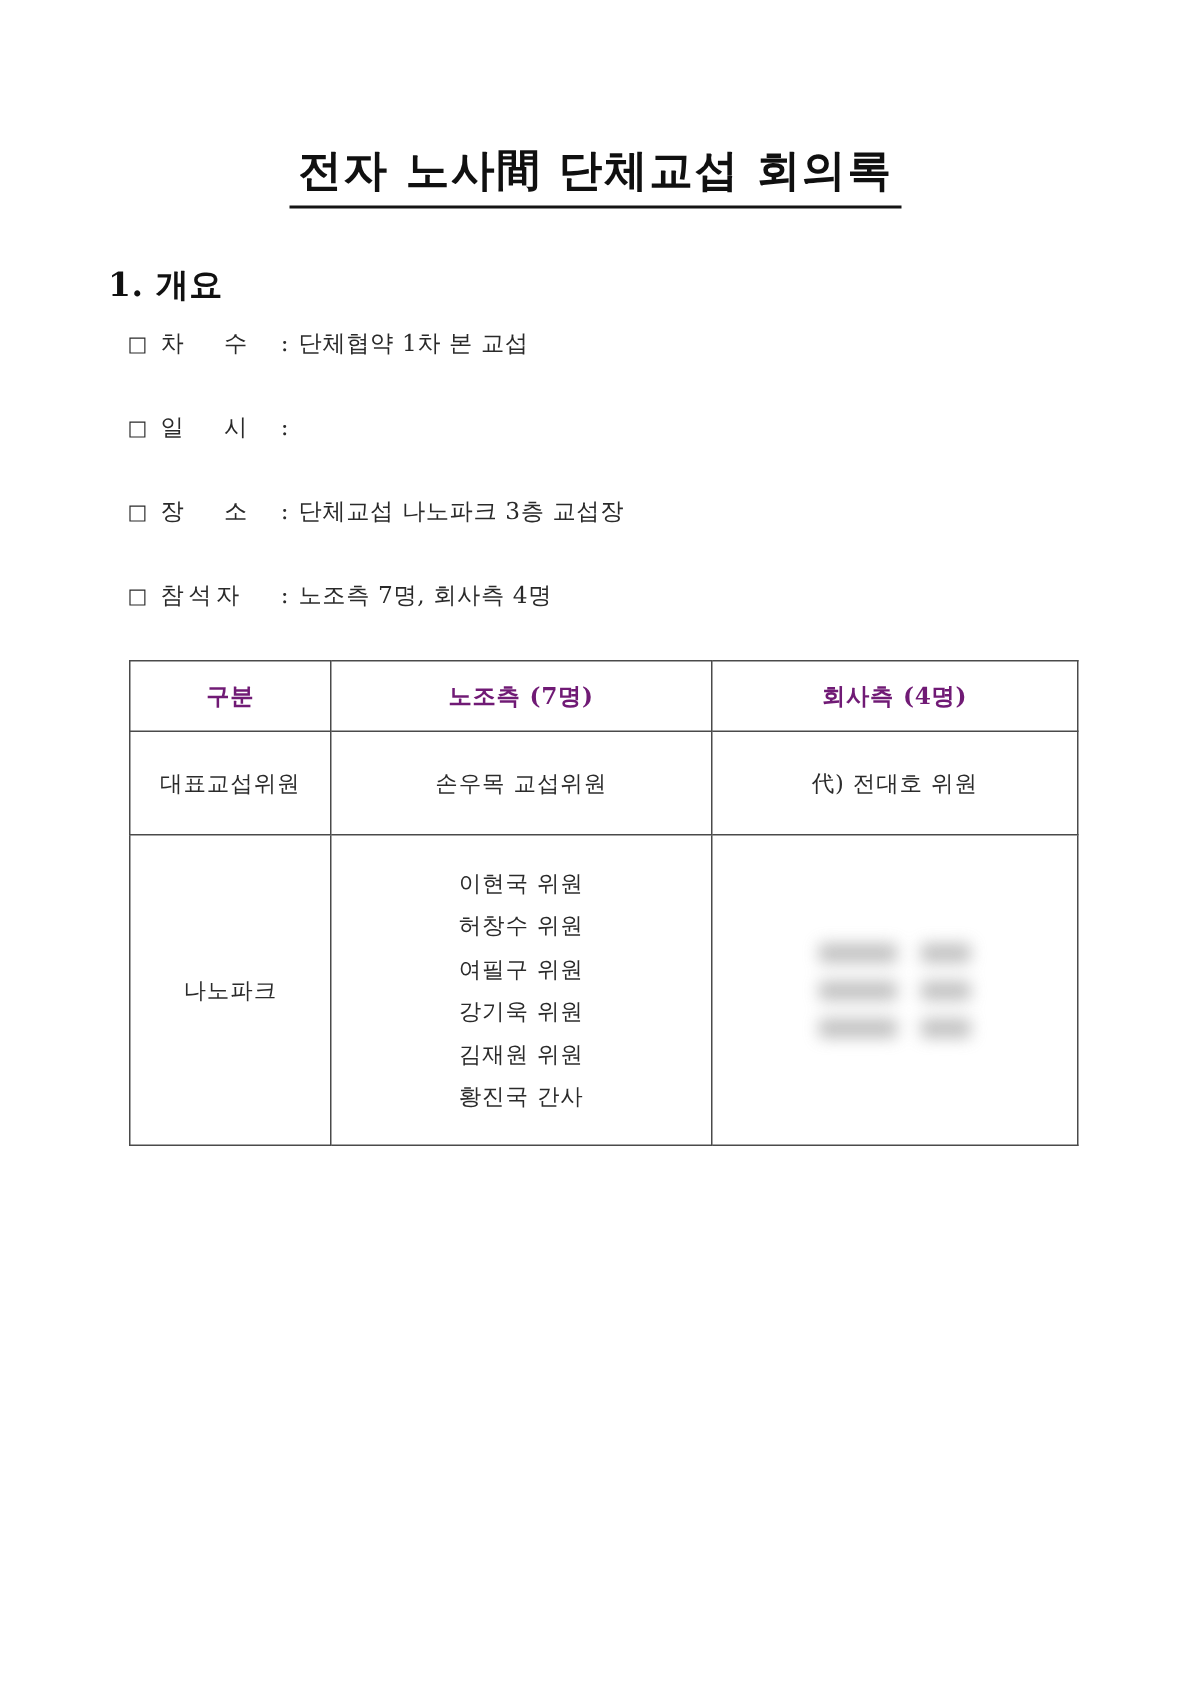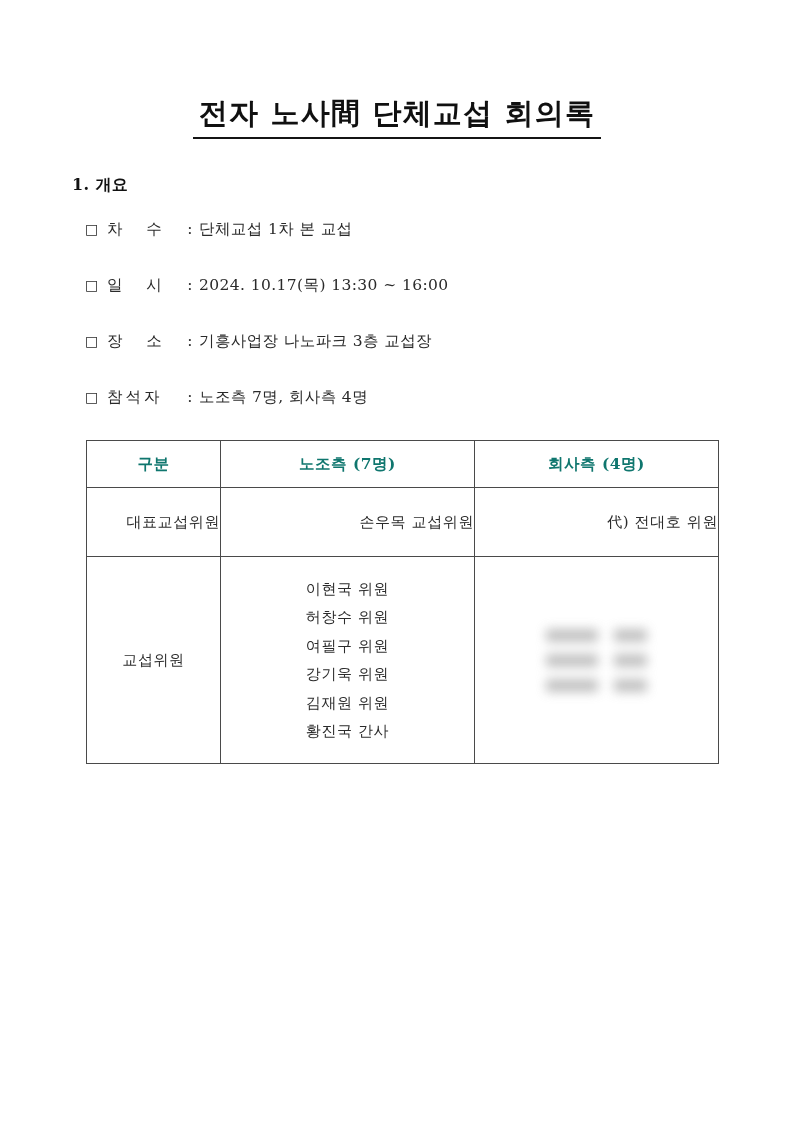--- a/index.html
+++ b/index.html
@@ -42,21 +42,21 @@
     border-bottom: 2px solid #141414;
     padding: 0 6px 6px 6px;
     line-height: 1.22;
   }
 
   
   .section-heading {
     position: absolute;
     top: 175px;
     left: 72px;
-    font-size: 16px;
+    font-size: 22px;
     font-weight: bold;
     letter-spacing: 0.4px;
     color: #111111;
   }
 
   
   .overview-list {
     position: absolute;
     top: 219px;
     left: 85px;
@@ -80,21 +80,20 @@
     font-size: 14px;
     color: #2a2a2a;
     line-height: 1;
   }
 
   .bullet-label {
     display: inline-block;
     width: 74px;
     flex: 0 0 74px;
     letter-spacing: 3px;
-    font-family: Liberation Serif, serif;
   }
 
   .bullet-colon {
     display: inline-block;
     width: 18px;
     flex: 0 0 18px;
     text-align: center;
   }
 
   .bullet-value {
@@ -123,28 +122,27 @@
     text-align: center;
     vertical-align: middle;
     color: #2b2b2b;
     padding: 0;
   }
 
   .attendee-table th {
     height: 46px;
     font-weight: bold;
     font-size: 15.5px;
-    color: #0f766e;
+    color: #701a75;
     letter-spacing: 0.5px;
   }
 
   .row-rep td {
     height: 68px;
     letter-spacing: 0.6px;
-    text-align: right;
   }
 
   .row-members td {
     height: 206px;
     letter-spacing: 0.6px;
   }
 
   .member-list {
     display: block;
     line-height: 28.5px;
@@ -195,35 +193,34 @@
   </div>
 
   <div class="section-heading">1. 개요</div>
 
   <div class="overview-list">
 
     <div class="bullet-row">
       <span class="bullet-mark">□</span>
       <span class="bullet-label">차   수</span>
       <span class="bullet-colon">:</span>
-      <span class="bullet-value">단체교섭 1차 본 교섭</span>
+      <span class="bullet-value">단체협약 1차 본 교섭</span>
     </div>
 
     <div class="bullet-row">
       <span class="bullet-mark">□</span>
       <span class="bullet-label">일   시</span>
       <span class="bullet-colon">:</span>
-      <span class="bullet-value">2024. 10.17(목) 13:30 ~ 16:00</span>
     </div>
 
     <div class="bullet-row">
       <span class="bullet-mark">□</span>
       <span class="bullet-label">장   소</span>
       <span class="bullet-colon">:</span>
-      <span class="bullet-value">기흥사업장 나노파크 3층 교섭장</span>
+      <span class="bullet-value">단체교섭 나노파크 3층 교섭장</span>
     </div>
 
     <div class="bullet-row">
       <span class="bullet-mark">□</span>
       <span class="bullet-label">참석자</span>
       <span class="bullet-colon">:</span>
       <span class="bullet-value">노조측 7명, 회사측 4명</span>
     </div>
 
   </div>
@@ -241,21 +238,21 @@
         <th>회사측 (4명)</th>
       </tr>
     </thead>
     <tbody>
       <tr class="row-rep">
         <td>대표교섭위원</td>
         <td>손우목 교섭위원</td>
         <td>代) 전대호 위원</td>
       </tr>
       <tr class="row-members">
-        <td>교섭위원</td>
+        <td>나노파크</td>
         <td>
           <span class="member-list">
             <span>이현국 위원</span>
             <span>허창수 위원</span>
             <span>여필구 위원</span>
             <span>강기욱 위원</span>
             <span>김재원 위원</span>
             <span>황진국 간사</span>
           </span>
         </td>

